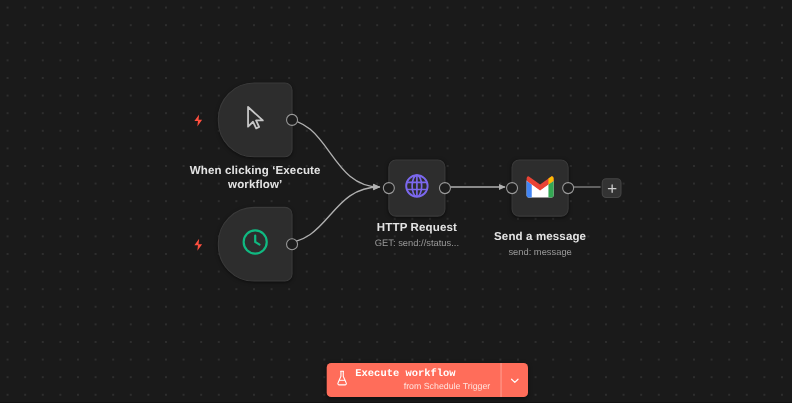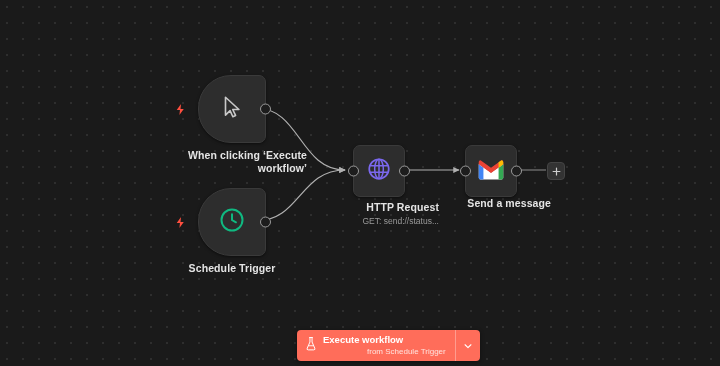--- a/index.html
+++ b/index.html
@@ -52,21 +52,21 @@
   }
   .node-box.trigger {
     width: 66px;
     height: 66px;
     border-radius: 33px 7px 7px 33px;
   }
   .node-caption {
     position: absolute;
     left: 50%;
     transform: translateX(-50%);
-    text-align: right;
+    text-align: center;
     white-space: nowrap;
   }
   .node-title {
     color: #e4e4e4;
     font-size: 10.5px;
     font-weight: bold;
     line-height: 13px;
     letter-spacing: .1px;
   }
   .node-title.wrap {
@@ -215,23 +215,20 @@
         </svg>
       </span>
       <span>
         <svg width="28" height="28" viewBox="0 0 24 24">
           <circle cx="12" cy="12" r="9" fill="none" stroke="#10b981" stroke-width="1.7"></circle>
           <path d="M12 7 L12 12 L15.4 14" fill="none" stroke="#10b981" stroke-width="1.7" stroke-linecap="round"></path>
         </svg>
       </span>
       <span class="port out"></span>
     </div>
-    <div class="node-caption" style="top:74px;">
-      <div class="node-title">Schedule Trigger</div>
-    </div>
   </div>
 
   <div class="node" style="left:353px; top:145px;text-decoration:underline;">
     <div class="node-box regular">
       <span class="port in"></span>
       <span>
         <svg width="26" height="26" viewBox="0 0 24 24">
           <circle cx="12" cy="12" r="9" fill="none" stroke="#7b68ee" stroke-width="1.6"></circle>
           <ellipse cx="12" cy="12" rx="4" ry="9" fill="none" stroke="#7b68ee" stroke-width="1.4"></ellipse>
           <path d="M3.4 9 H20.6 M3.4 15 H20.6 M12 3 V21" fill="none" stroke="#7b68ee" stroke-width="1.4"></path>
@@ -252,42 +249,43 @@
         <svg width="28" height="22" viewBox="0 0 48 36">
           <path d="M3 33 V9 L24 24 L45 9 V33 A3 3 0 0 1 42 36 H6 A3 3 0 0 1 3 33 Z" fill="#ffffff"></path>
           <path d="M3 33 V10 l8 6 v20 H6 a3 3 0 0 1 -3 -3 z" fill="#4285f4"></path>
           <path d="M45 33 V10 l-8 6 v20 h5 a3 3 0 0 0 3 -3 z" fill="#34a853"></path>
           <path d="M3 10 L24 25 L45 10 V6 A3 3 0 0 0 42 3 L24 16 L6 3 A3 3 0 0 0 3 6 Z" fill="#ea4335"></path>
           <path d="M45 6 A3 3 0 0 0 42 3 L37 6.5 V16 l8 -6 z" fill="#fbbc04"></path>
         </svg>
       </span>
       <span class="port out"></span>
     </div>
-    <div class="node-caption" style="top:52px; width:120px;">
+    <div class="node-caption" style="top:64px; width:120px;">
       <div class="node-title">Send a message</div>
+      <div class="node-sub">send: message</div>
     </div>
   </div>
 
   <div class="plus-btn" style="left:547px; top:162px;">
     <svg width="9" height="9" viewBox="0 0 12 12">
       <path d="M6 1.5 V10.5 M1.5 6 H10.5" stroke="#cfcfcf" stroke-width="1.6" stroke-linecap="round"></path>
     </svg>
   </div>
 
   <div class="exec-wrap">
     <div class="exec-main">
       <span>
         <svg width="12" height="15" viewBox="0 0 16 20">
           <path d="M6.2 2 H9.8 M6.6 2 V8 L3 16.2 A1.6 1.6 0 0 0 4.4 18.5 H11.6
                    A1.6 1.6 0 0 0 13 16.2 L9.4 8 V2" fill="none" stroke="#ffffff" stroke-width="1.3" stroke-linecap="round" stroke-linejoin="round"></path>
           <path d="M4.5 13 H11.5" stroke="#ffffff" stroke-width="1.2"></path>
         </svg>
       </span>
       <span class="exec-text">
-        <span class="exec-title" style="display:block;">Execute workflow</span>
+        <span class="exec-title" style="display:block;font-family:Liberation Mono, monospace;">Execute workflow</span>
         <span class="exec-sub" style="display:block;padding-left:44px;">from Schedule Trigger</span>
       </span>
     </div>
     <div class="exec-divider"></div>
     <div class="exec-caret">
       <svg width="10" height="10" viewBox="0 0 12 12">
         <path d="M2.5 4.5 L6 8 L9.5 4.5" fill="none" stroke="#ffffff" stroke-width="1.3" stroke-linecap="round" stroke-linejoin="round"></path>
       </svg>
     </div>
   </div>

